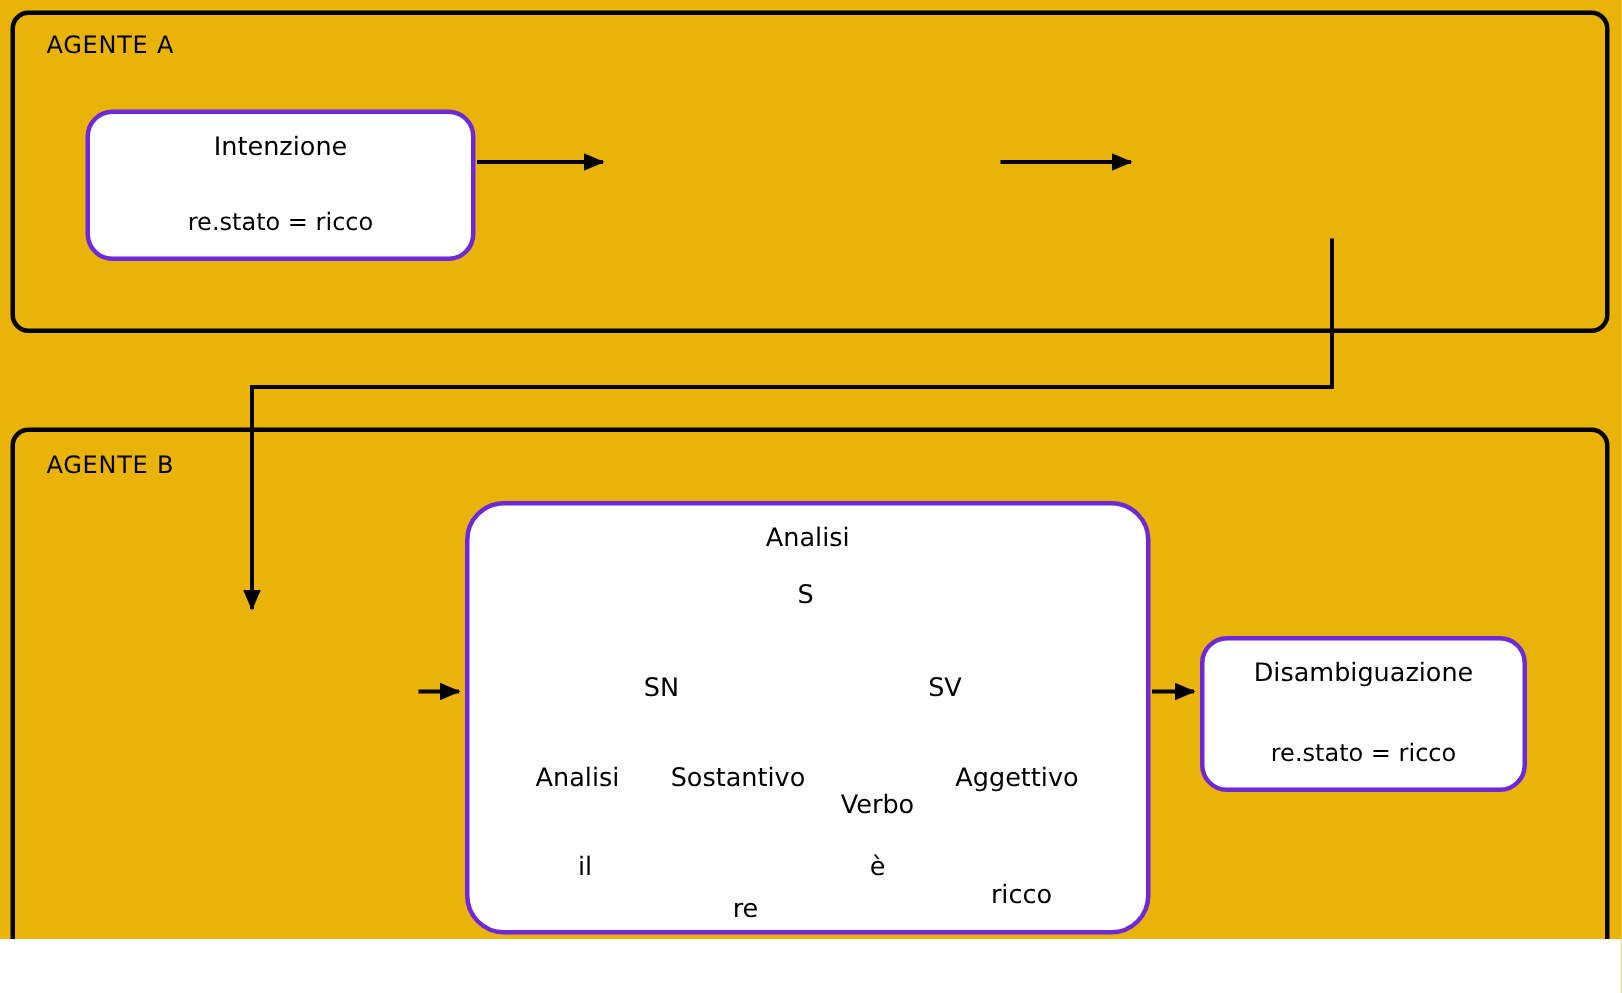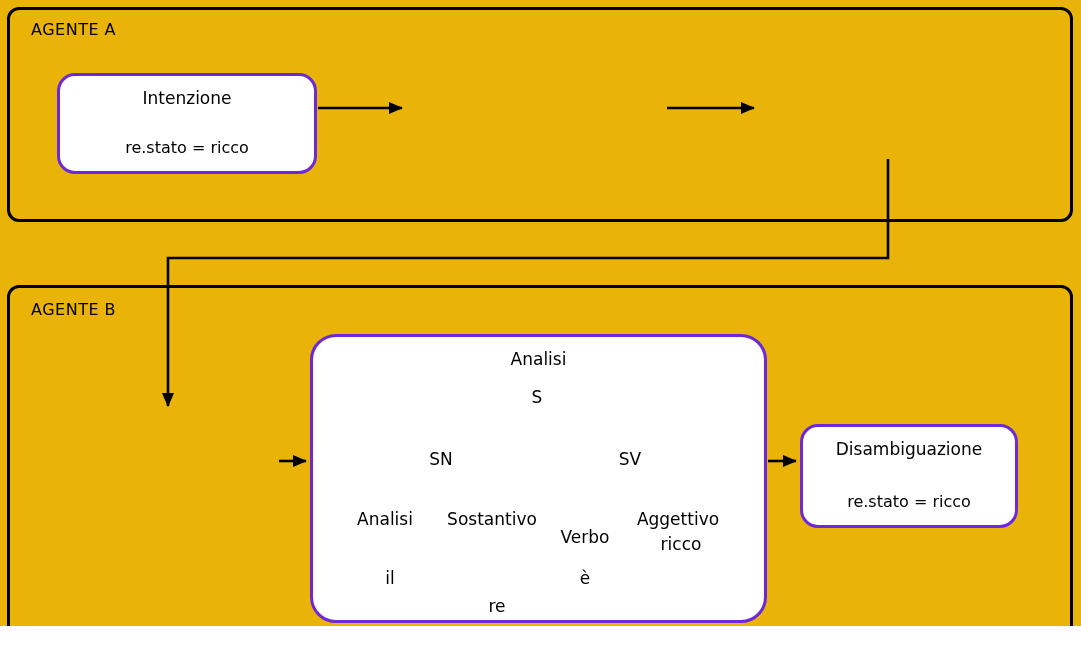--- a/index.html
+++ b/index.html
@@ -64,21 +64,21 @@
   .t-s          { left: 537px; top: 397px; }
   .t-sn         { left: 441px; top: 459px; }
   .t-sv         { left: 630px; top: 459px; text-align: right; }
   .t-articolo   { left: 385px; top: 519px; }
   .t-sostantivo { left: 492px; top: 519px; }
   .t-verbo      { left: 585px; top: 519px; margin-top: 18px; }
   .t-aggettivo  { left: 678px; top: 519px; }
   .t-il         { left: 390px; top: 578px; }
   .t-re         { left: 497px; top: 606px; }
   .t-e          { left: 585px; top: 578px; }
-  .t-ricco      { left: 681px; top: 544px; }
+  .t-ricco      { left: 681px; top: 597px; }
   svg.wires {
     position: absolute;
     left: 0; top: 0;
     width: 1081px;
     height: 662px;
     pointer-events: none;
   }
 </style>
 </head>
 <body>

